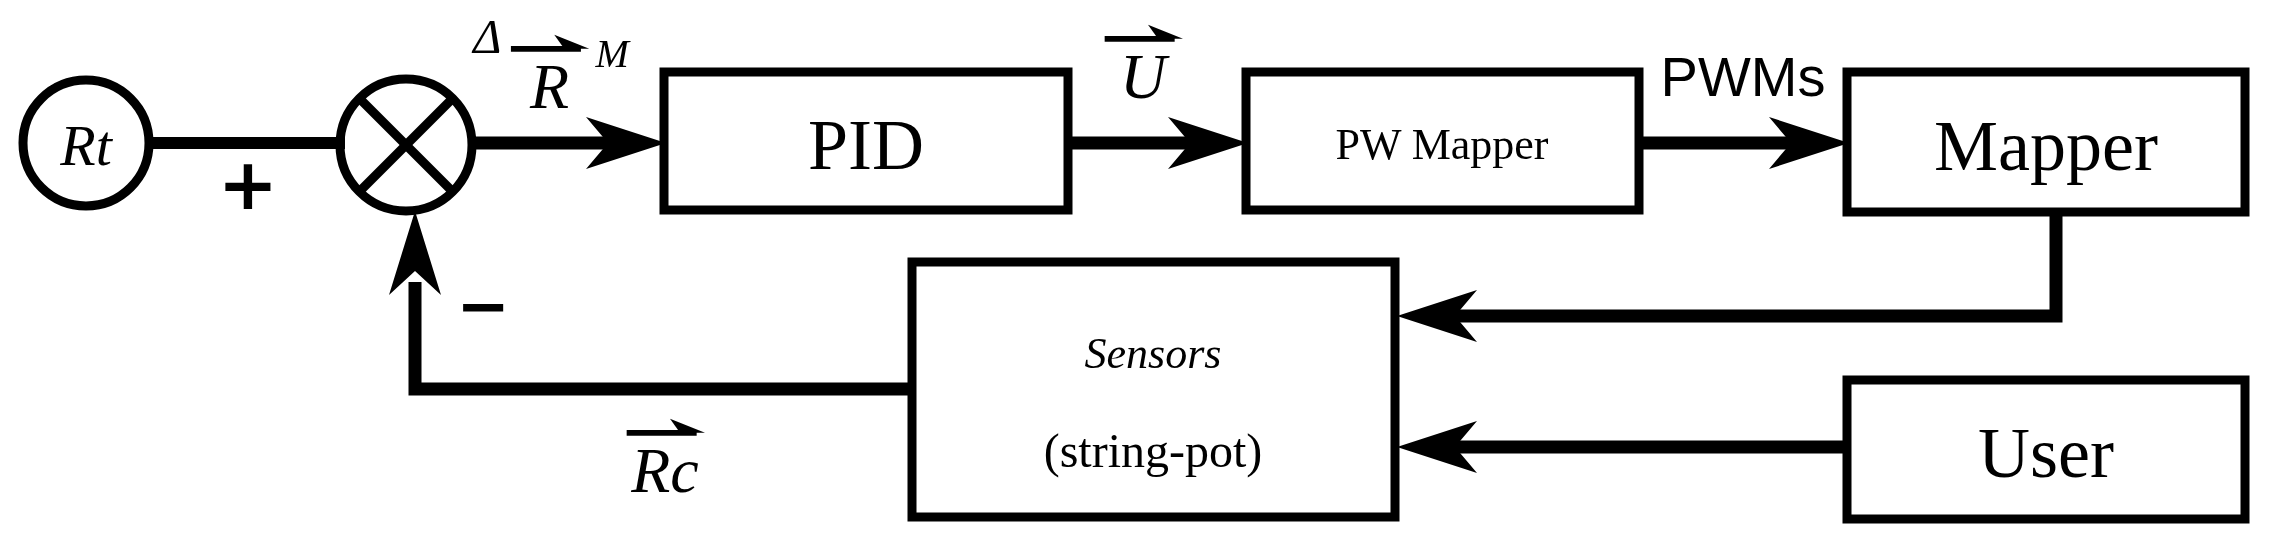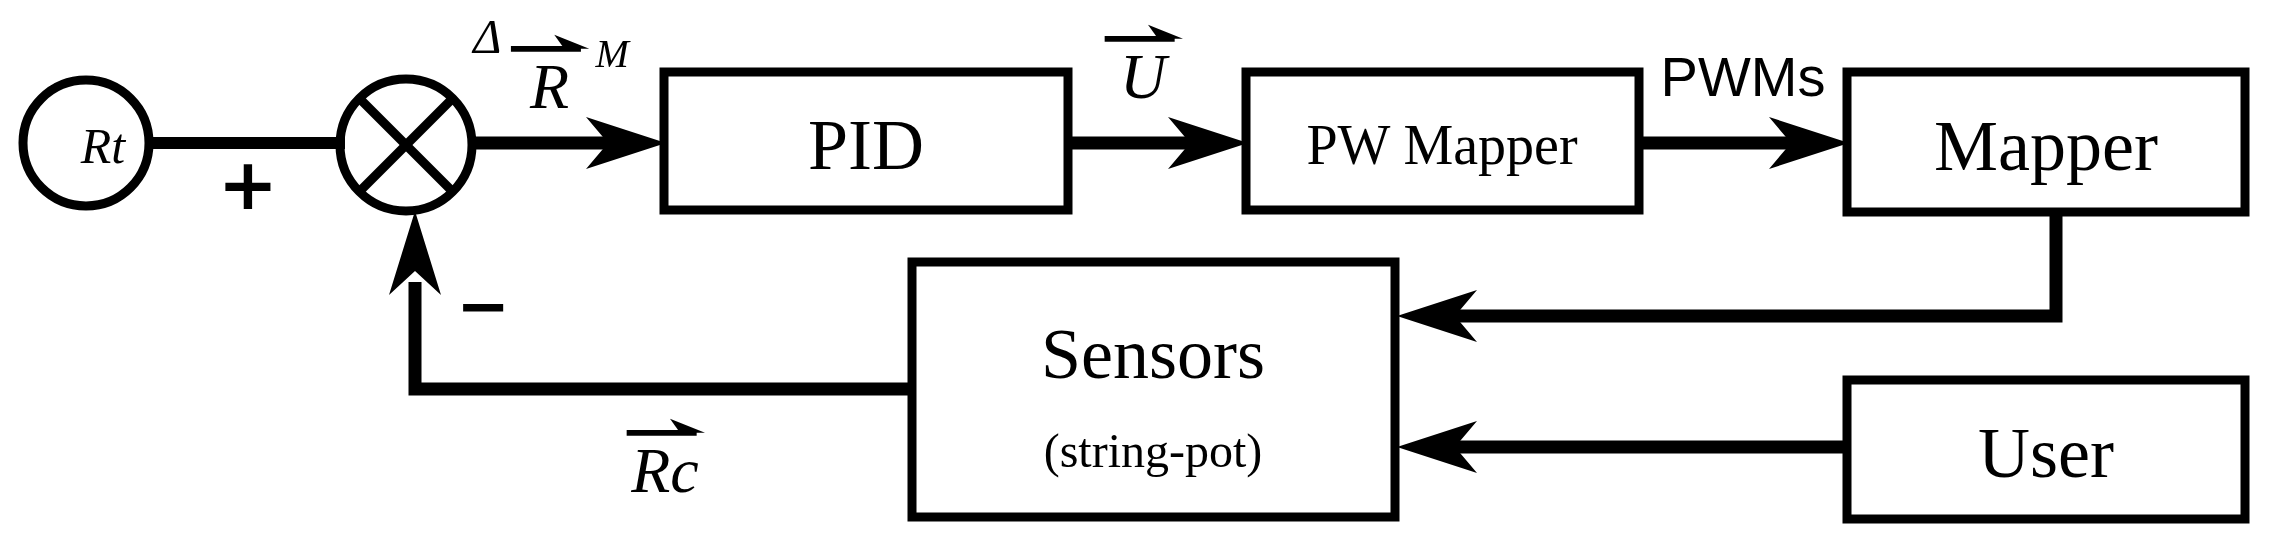--- a/index.html
+++ b/index.html
@@ -14,24 +14,24 @@
   .lbl{
     position:absolute;
     transform:translate(-50%,-50%);
     color:#000;
     white-space:nowrap;
     line-height:1;
   }
   .serif{font-family:"Liberation Serif", serif;}
   .mathit{font-family:"Liberation Serif", serif;font-style:italic;}
   .box-label{font-size:72px;}
-  .pw-label{font-size:56px;}
-  .sensors-label{font-size:72px;}
+  .pw-label{font-size:44px;}
+  .sensors-label{font-size:44px;font-style:italic;}
   .stringpot-label{font-size:48px;}
-  .rt-label{font-size:50px;margin-left:17px;}
+  .rt-label{font-size:58px;}
   .pwms-label{font-size:56px;font-family:"Liberation Sans", sans-serif;}
   .sign{font-family:"DejaVu Sans", sans-serif;font-weight:bold;}
   .plus-label{font-size:72px;}
   .minus-label{font-size:64px;}
   .vecgroup{display:inline-flex;flex-direction:column;align-items:center;}
   .vecgroup .vecarrow{display:block;margin-bottom:2px;}
   .vecrow{display:inline-flex;align-items:baseline;}
   .delta-ch{font-size:48px;margin-right:4px;}
   .big-it{font-size:64px;}
   .sub-ch{font-size:40px;font-style:italic;transform:translateY(14px);margin-left:2px;}

